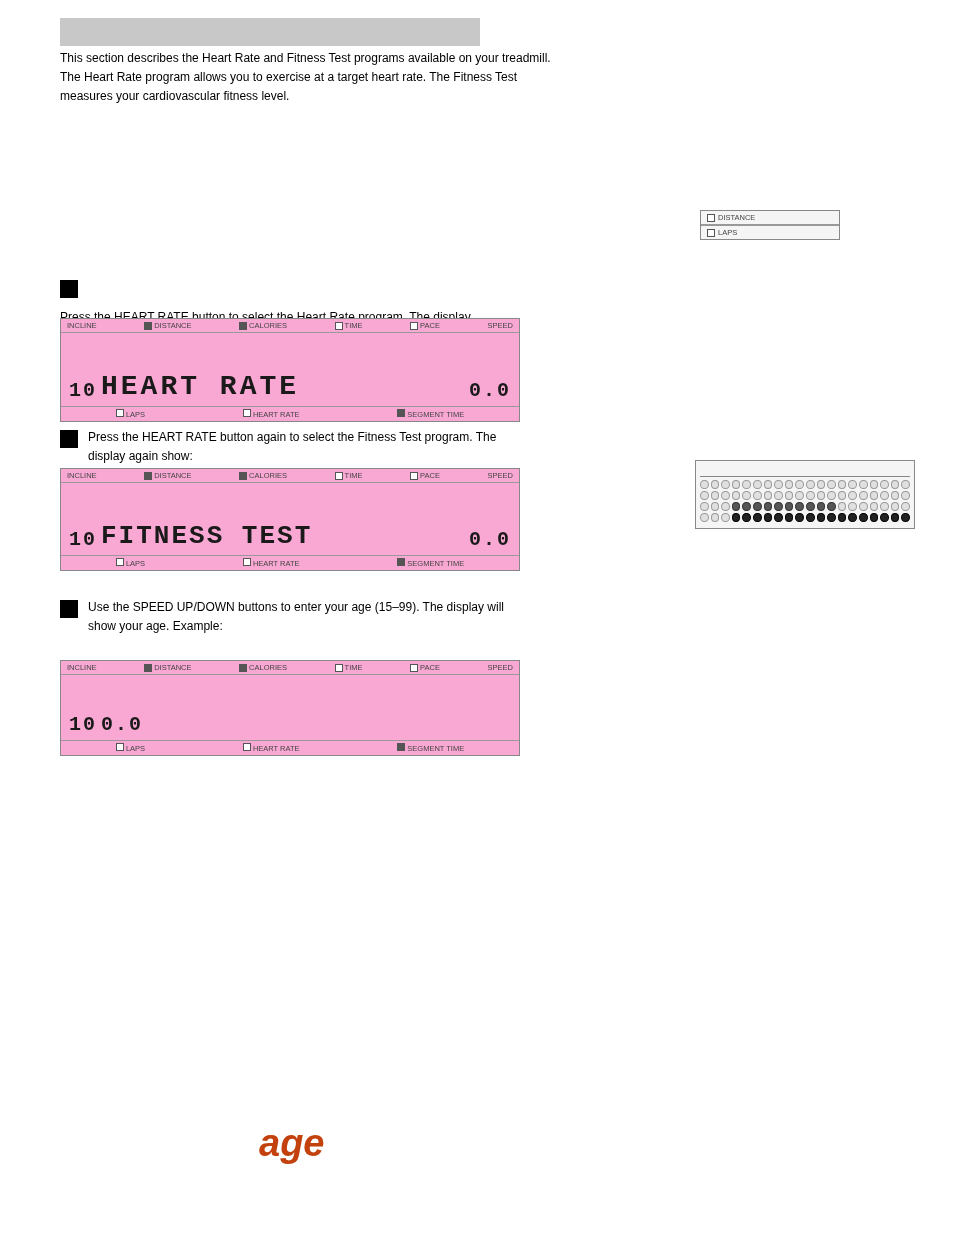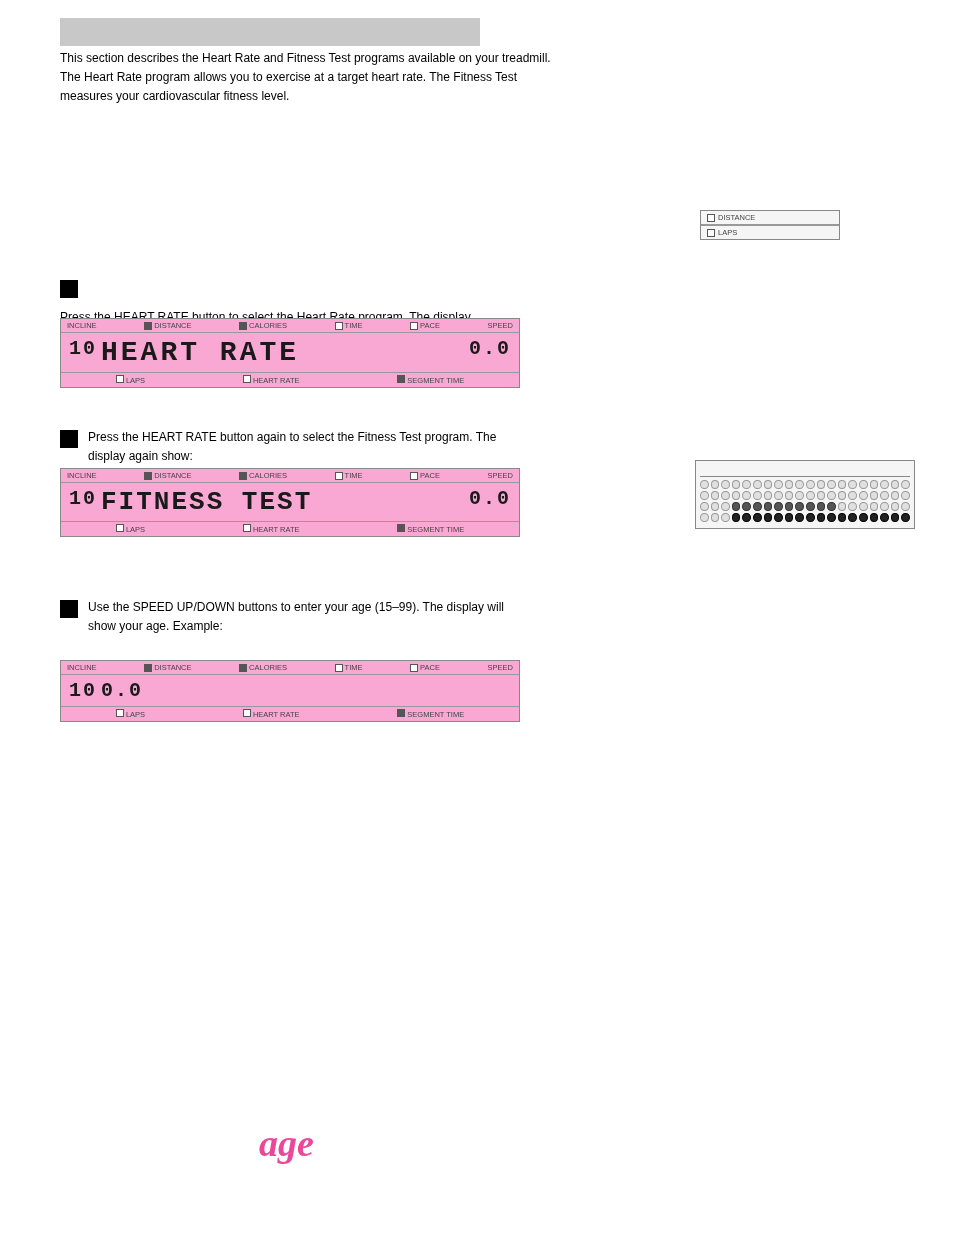--- a/index.html
+++ b/index.html
@@ -91,22 +91,23 @@
       display: inline-block;
       background: #fff;
     }
 
     .mini-checkbox.filled {
       background: #555;
     }
 
     .lcd-main-row {
       display: flex;
-      align-items: flex-start;
+      align-items: flex-end;
       padding: 4px 8px;
+      margin-top: 34px;
     }
 
     .lcd-incline {
       font-family: 'Courier New', monospace;
       font-size: 22px;
       font-weight: bold;
       color: #222;
       min-width: 28px;
       margin-right: 4px;
       letter-spacing: 1px;
@@ -383,21 +384,21 @@
       <span class="mini-checkbox"></span>
       <span>HEART RATE</span>
     </span>
     <span class="label-with-box">
       <span class="mini-checkbox filled"></span>
       <span>SEGMENT TIME</span>
     </span>
   </div>
 </div>
 
-<div class="text-block" style="top: 1115px; left: 259px; font-size: 38px; font-style: italic; font-weight: bold; color: #ec4899; font-family: Liberation Serif, serif;">age</div>
+<div class="text-block" style="top: 1115px; left: 259px; font-size: 38px; font-style: italic; font-weight: bold; color: #c2410c; font-family: Liberation Sans, sans-serif;">age</div>
 
 <div class="small-lcd" style="top: 210px; left: 700px;">
   <div class="small-lcd-top">
     <span class="mini-checkbox"></span>
     <span>DISTANCE</span>
   </div>
   <div class="small-lcd-bottom">
     <span class="mini-checkbox"></span>
     <span>LAPS</span>
   </div>

